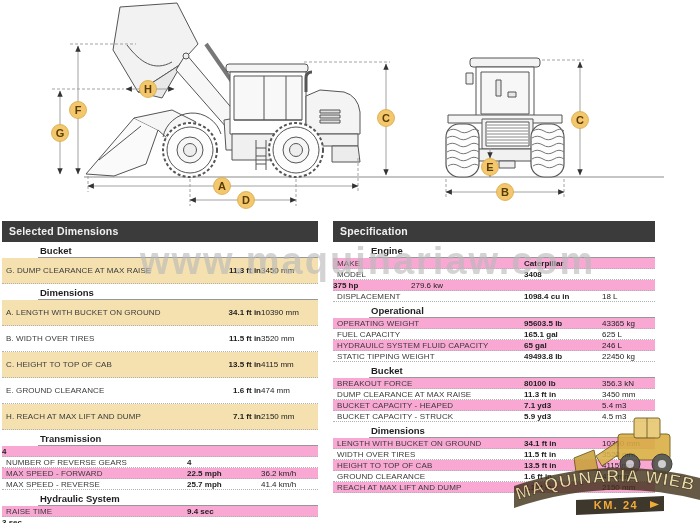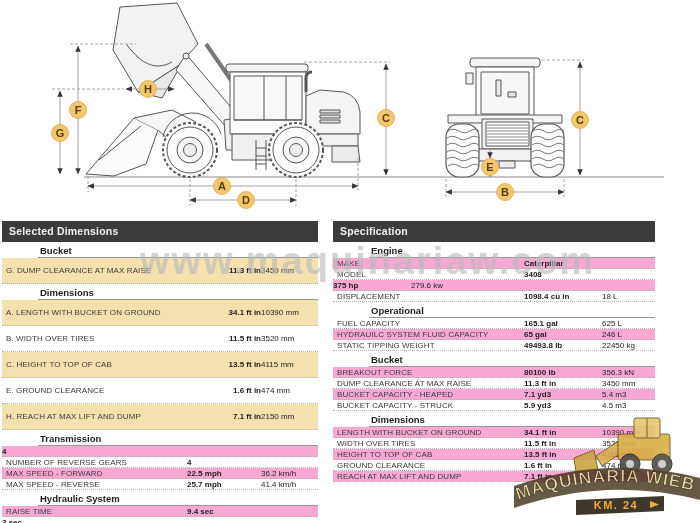--- a/index.html
+++ b/index.html
@@ -308,20 +308,25 @@
         <div class="row gray">
           <span class="v1">375 hp</span>
           <span class="v2">279.6 kw</span>
         </div>
         <div class="row">
           <span class="lbl">DISPLACEMENT</span>
           <span class="v1">1098.4 cu in</span>
           <span class="v2">18 L</span>
         </div>
         <div class="sec-head">Operational</div>
+        <div class="row gray">
+          <span class="lbl">OPERATING WEIGHT</span>
+          <span class="v1">95603.5 lb</span>
+          <span class="v2">43365 kg</span>
+        </div>
         <div class="row">
           <span class="lbl">FUEL CAPACITY</span>
           <span class="v1">165.1 gal</span>
           <span class="v2">625 L</span>
         </div>
         <div class="row gray">
           <span class="lbl">HYDRAUILC SYSTEM FLUID CAPACITY</span>
           <span class="v1">65 gal</span>
           <span class="v2">246 L</span>
         </div>

